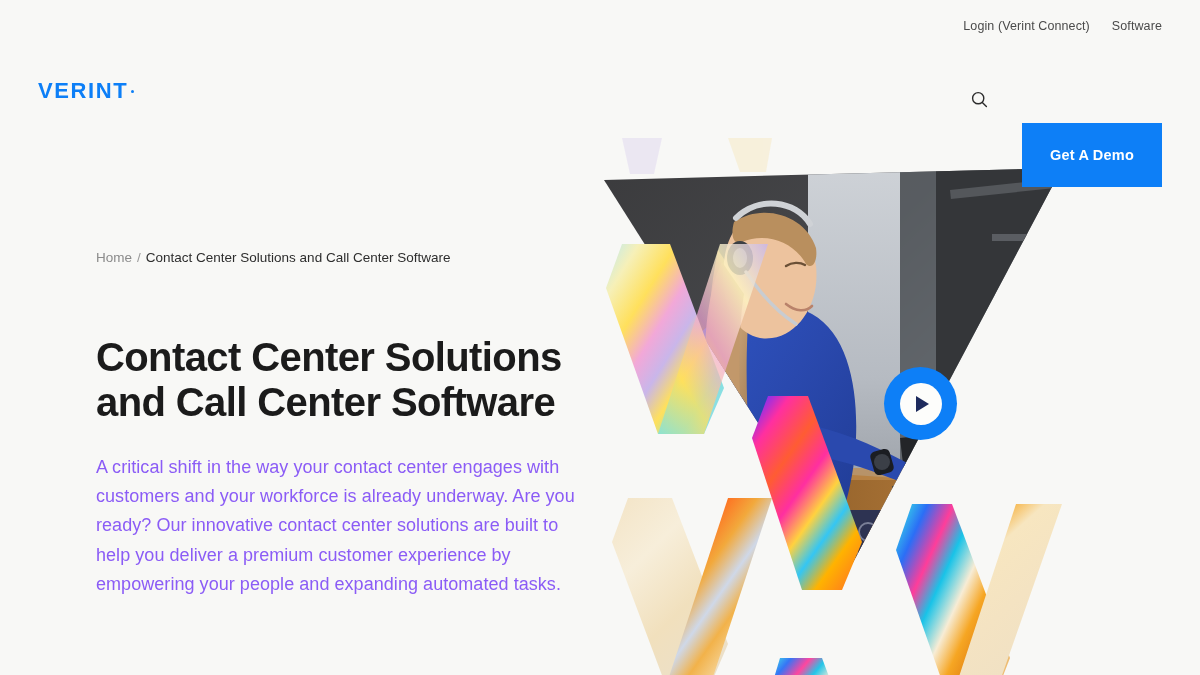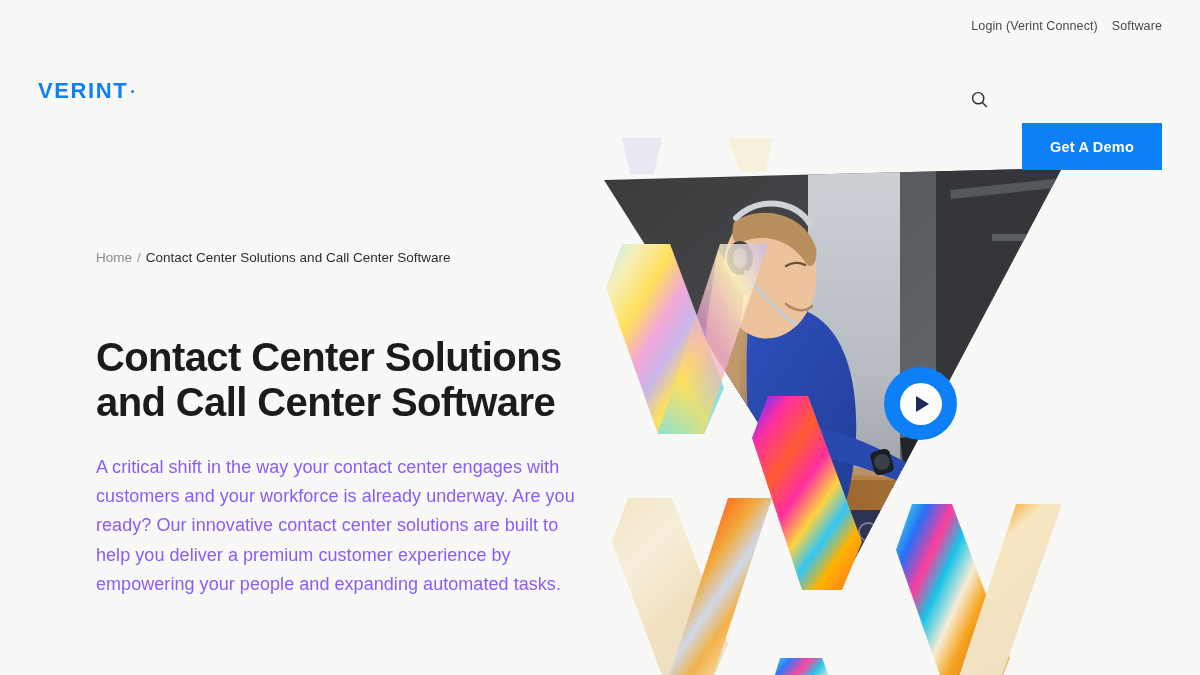--- a/index.html
+++ b/index.html
@@ -30,21 +30,21 @@
   
   .utility-bar {
     position: absolute;
     top: 0; left: 0;
     width: 1200px;
     height: 52px;
     display: flex;
     align-items: center;
     justify-content: flex-end;
     padding-right: 38px;
-    gap: 14px;
+    gap: 22px;
     z-index: 40;
   }
   .utility-link {
     font-size: 12.5px;
     color: #4a4a4a;
     letter-spacing: .1px;
     text-decoration: none;
     white-space: nowrap;
   }
 
@@ -112,21 +112,21 @@
     border: none;
     cursor: pointer;
   }
   .search-btn svg { display: block; }
 
   .demo-btn {
     position: absolute;
     left: 1022px;
     top: 71px;
     width: 140px;
-    height: 47px;
+    height: 64px;
     background: #0d7ff7;
     color: #ffffff;
     border: none;
     font-family: "Liberation Sans", sans-serif;
     font-size: 14.5px;
     font-weight: 700;
     letter-spacing: .2px;
     cursor: pointer;
     display: flex;
     align-items: center;

